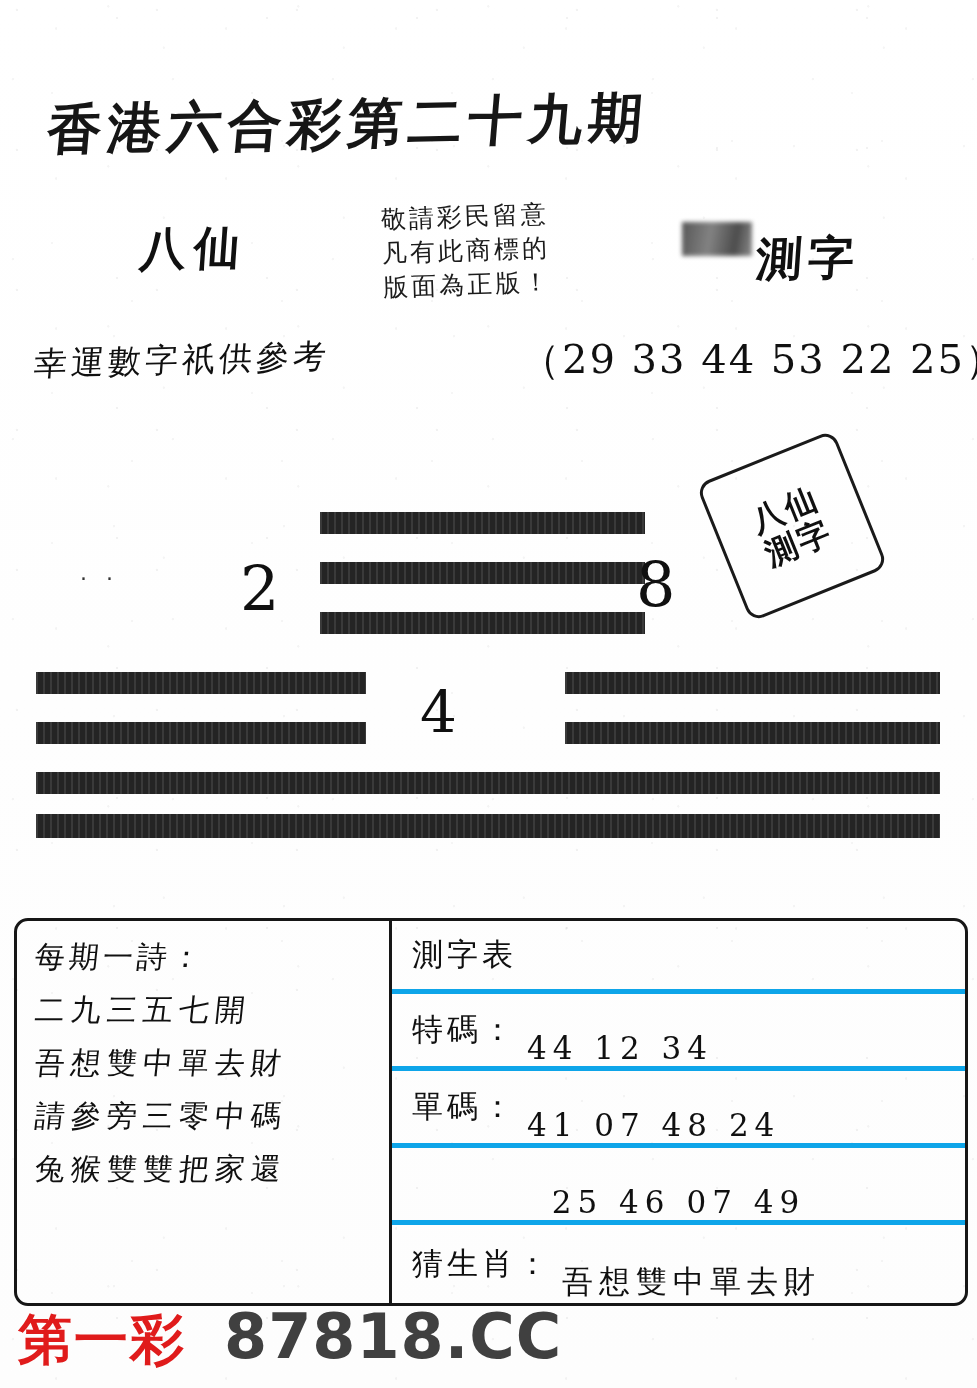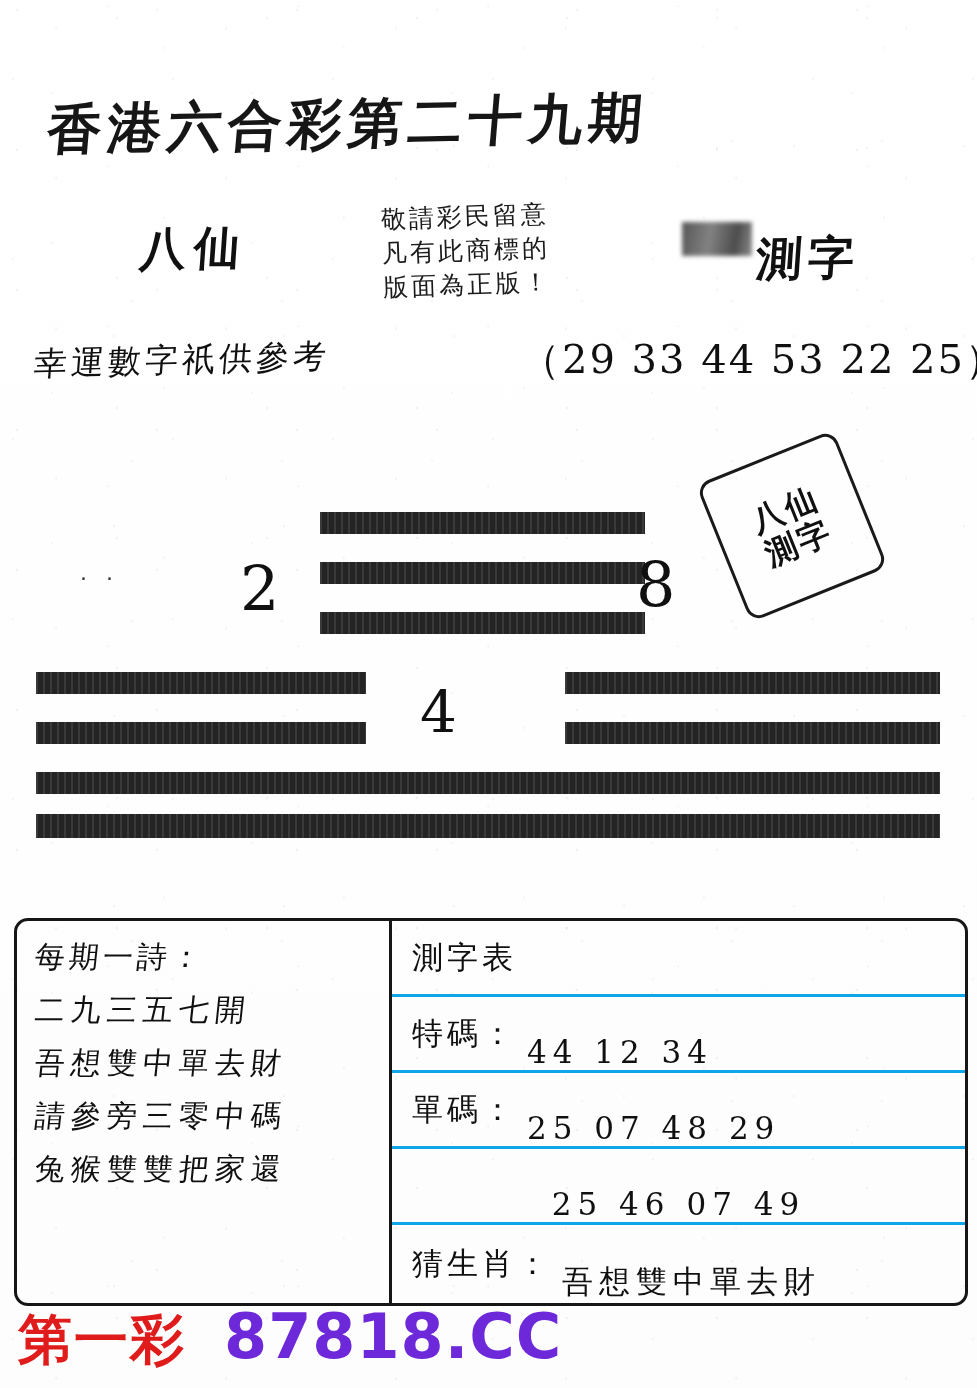--- a/index.html
+++ b/index.html
@@ -218,21 +218,21 @@
     font-family: "DejaVu Serif", serif;
     font-size: 30px;
     letter-spacing: 6px;
     margin: 12px 0 12px 0;
     transform: skewX(-6deg);
     white-space: nowrap;
   }
 
   .rrow {
     flex: 1;
-    border-bottom: 3px solid #0ea5e9;
+    border-bottom: 5px solid #0ea5e9;
     display: flex;
     align-items: center;
     padding: 0 20px;
     box-sizing: border-box;
     font-family: "DejaVu Serif", serif;
     font-size: 31px;
     letter-spacing: 2px;
     white-space: nowrap;
   }
   .rrow:last-child { border-bottom: none; }
@@ -253,21 +253,21 @@
     font-family: "DejaVu Serif", serif;
     font-size: 54px;
     font-weight: 700;
     color: #e01b1b;
     letter-spacing: 2px;
   }
   .site {
     font-family: "DejaVu Sans", sans-serif;
     font-size: 62px;
     font-weight: 700;
-    color: #6d28d9;
+    color: #404040;
     letter-spacing: 1px;
   }
 </style>
 </head>
 <body>
 
 <div class="paper"></div>
 
 <div class="sheet">
 
@@ -327,21 +327,21 @@
     <div class="col-right">
       <div class="rrow">
         <span class="lbl">測字表</span>
       </div>
       <div class="rrow">
         <span class="lbl">特碼：</span>
         <span class="vals">44  12   34</span>
       </div>
       <div class="rrow">
         <span class="lbl">單碼：</span>
-        <span class="vals">25  07   48  29</span>
+        <span class="vals">41  07   48  24</span>
       </div>
       <div class="rrow center">
         <span class="vals">25   46  07 49</span>
       </div>
       <div class="rrow">
         <span class="lbl">猜生肖：</span>
         <span class="vals">吾想雙中單去財</span>
       </div>
     </div>
   </div>

